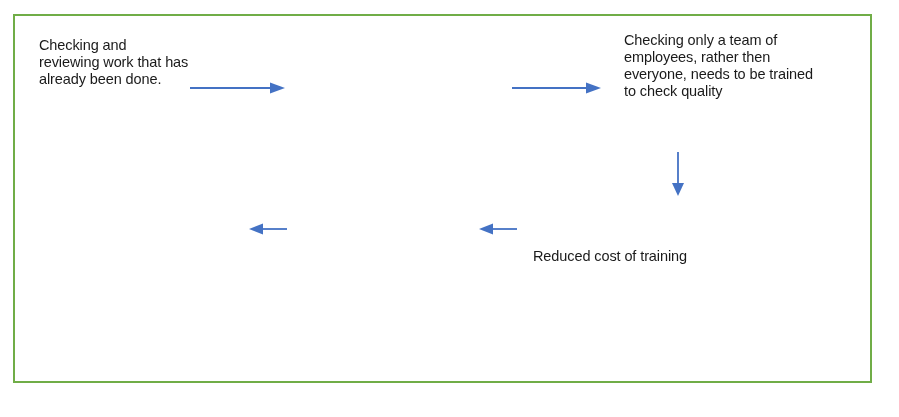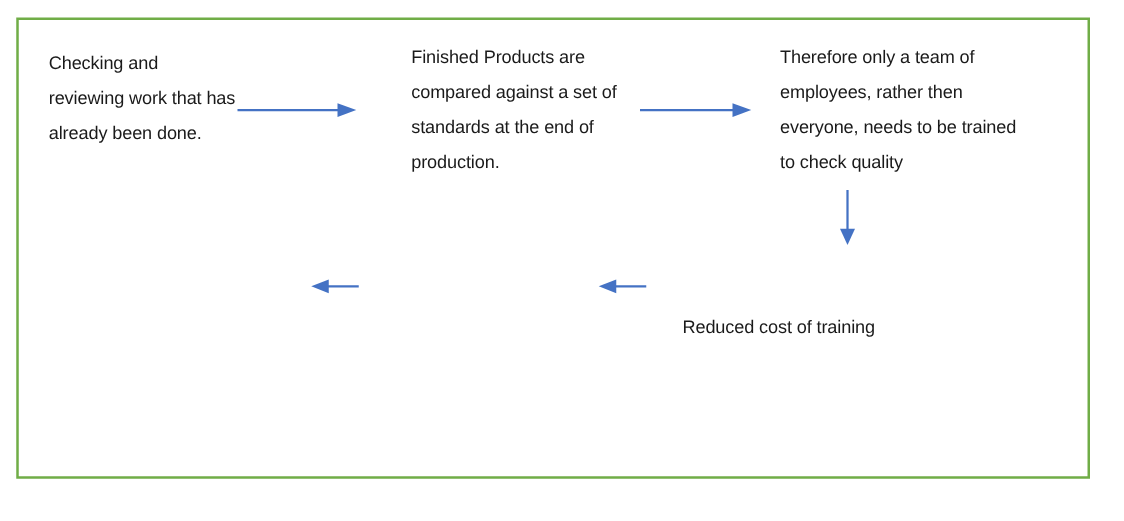--- a/index.html
+++ b/index.html
@@ -25,58 +25,57 @@
     top: 14px;
     width: 859px;
     height: 369px;
     border: 2px solid #70AD47;
     box-sizing: border-box;
   }
   .text-block {
     position: absolute;
     font-family: "Liberation Sans", sans-serif;
     font-size: 14.5px;
-    line-height: 28px;
+    line-height: 17px;
     color: #1a1a1a;
     white-space: pre-line;
     letter-spacing: -0.1px;
   }
   .arrow {
     position: absolute;
   }
   .arrow svg {
     display: block;
     overflow: visible;
   }
   
   #node-checking      { left: 39px;  top: 37px;  width: 150px; }
   #node-finished      { left: 329px; top: 32px;  width: 176px; }
   #node-therefore     { left: 624px; top: 32px;  width: 200px; }
-  #node-reduced       { left: 546px; top: 248px; width: 210px; }
+  #node-reduced       { left: 533px; top: 248px; width: 210px; }
   #node-lowerfixed    { left: 303px; top: 248px; width: 160px; }
   #node-opportunity   { left: 34px;  top: 233px; width: 205px; }
 
   #arrow-1 { left: 190px; top: 80px; }
   #arrow-2 { left: 512px; top: 80px; }
   #arrow-3 { left: 669px; top: 152px; }
   #arrow-4 { left: 478px; top: 221px; }
   #arrow-5 { left: 248px; top: 221px; }
 </style>
 </head>
 <body>
 
 <div id="canvas">
 
   <div class="frame"></div>
 
   <div class="text-block" id="node-checking">Checking and reviewing work that has already been done.</div>
 
-  <div class="text-block" id="node-finished">Finished Products are compared against a set of standards at the end of production.</div>
 
-  <div class="text-block" id="node-therefore">Therefore only a team of employees, rather then everyone, needs to be trained to check quality</div>
+  <div class="text-block" id="node-therefore">Checking only a team of employees, rather then everyone, needs to be trained to check quality</div>
 
   <div class="text-block" id="node-reduced">Reduced cost of training</div>
 
 
 
   <div class="arrow" id="arrow-1">
     <svg width="96" height="16" viewBox="0 0 96 16">
       <line x1="0" y1="8" x2="82" y2="8" stroke="#4472C4" stroke-width="1.8"></line>
       <polygon points="80,2.5 95,8 80,13.5" fill="#4472C4"></polygon>
     </svg>

